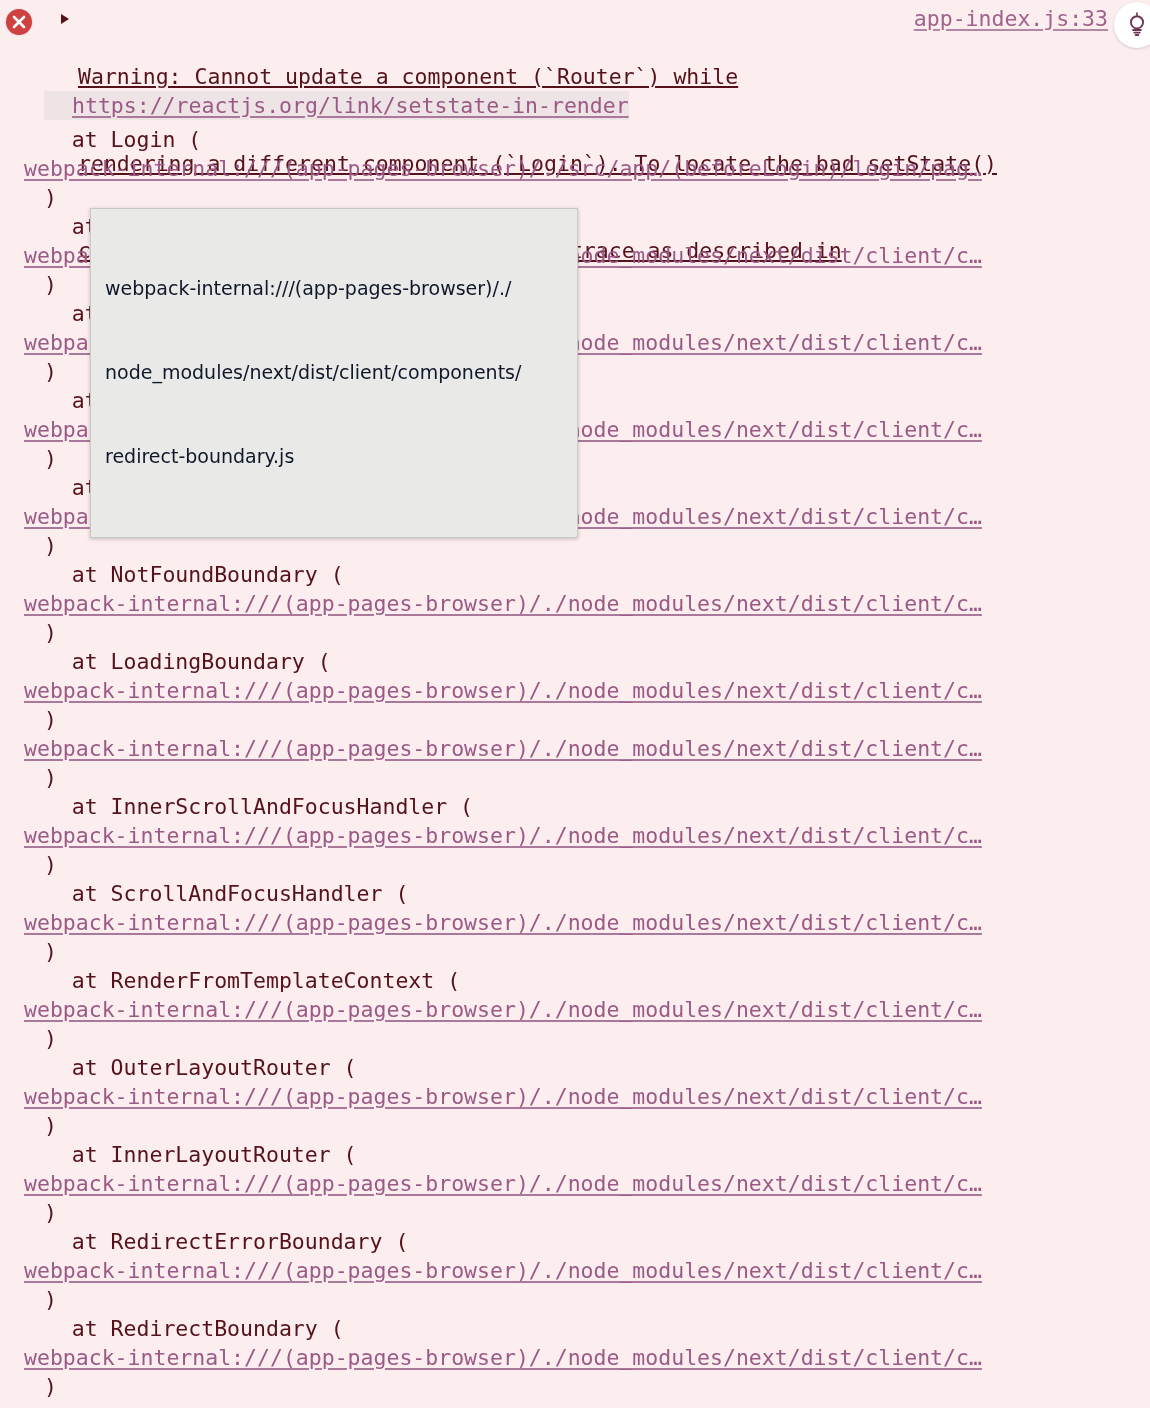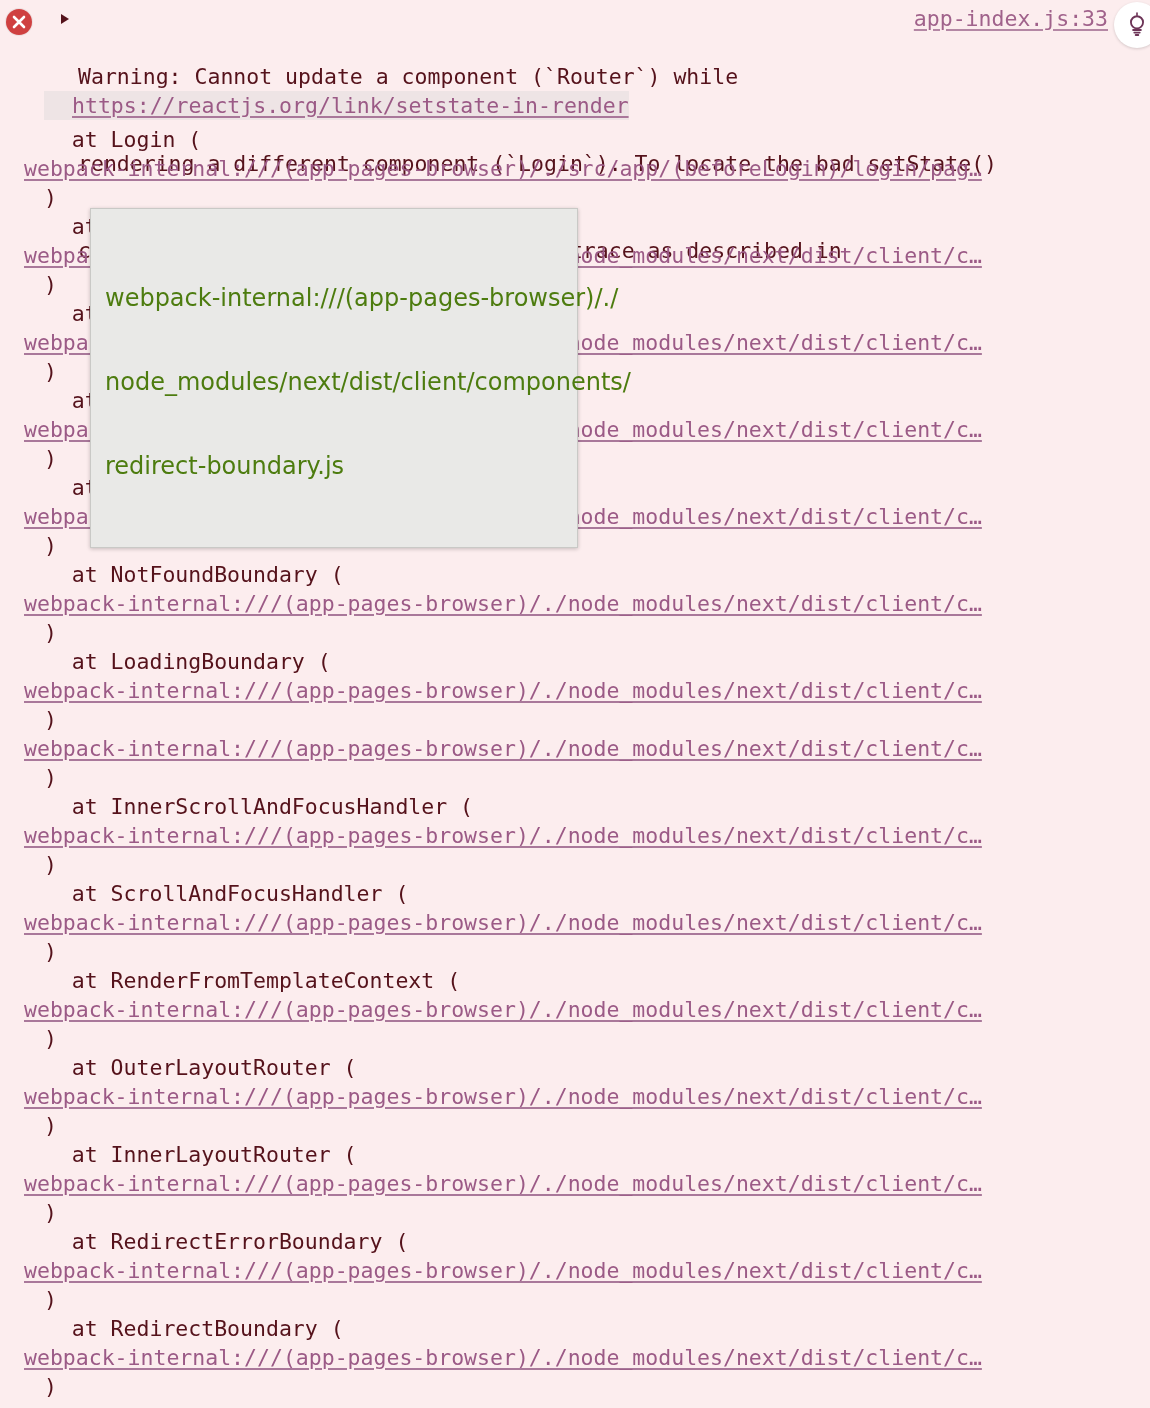--- a/index.html
+++ b/index.html
@@ -55,21 +55,21 @@
     line-height: 29px;
     letter-spacing: 0px;
     white-space: pre;
   }
 
   #message-body {
     left: 78px;
     top: 4px;
     width: 1020px;
   }
-  #message-body .line { display: block; white-space: pre; }
+  #message-body .line { display: block; white-space: pre; text-decoration: underline; }
 
   
   #source-link {
     position: absolute;
     right: 42px;
     top: 4px;
     color: #a0628b;
     font-size: 21.5px;
     line-height: 29px;
     text-decoration: underline;
@@ -154,24 +154,24 @@
   
   #url-tooltip {
     position: absolute;
     left: 90px;
     top: 208px;
     width: 488px;
     box-sizing: border-box;
     background: #e9e9e7;
     border: 1px solid #c9c9c6;
     box-shadow: 0 1px 4px rgba(0,0,0,0.22);
-    padding: 19px 14px 11px 14px;
-    color: #4d7c0f;
+    padding: 9px 14px 11px 14px;
+    color: #0f172a;
     font-family: "DejaVu Sans", "Liberation Sans", sans-serif;
-    font-size: 24px;
+    font-size: 19px;
     line-height: 28px;
     z-index: 50;
     white-space: pre;
   }
   #url-tooltip .tline { display: block; }
 </style>
 </head>
 <body>
 
 <div id="console-panel">

